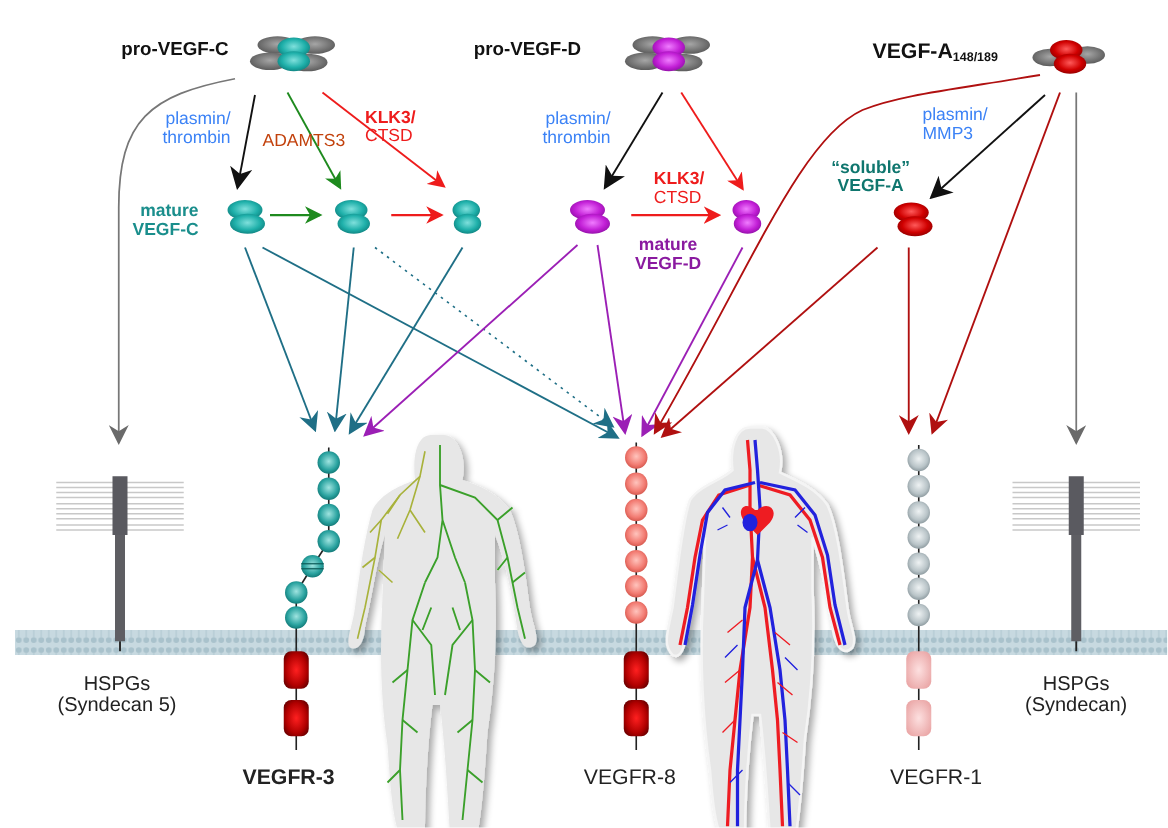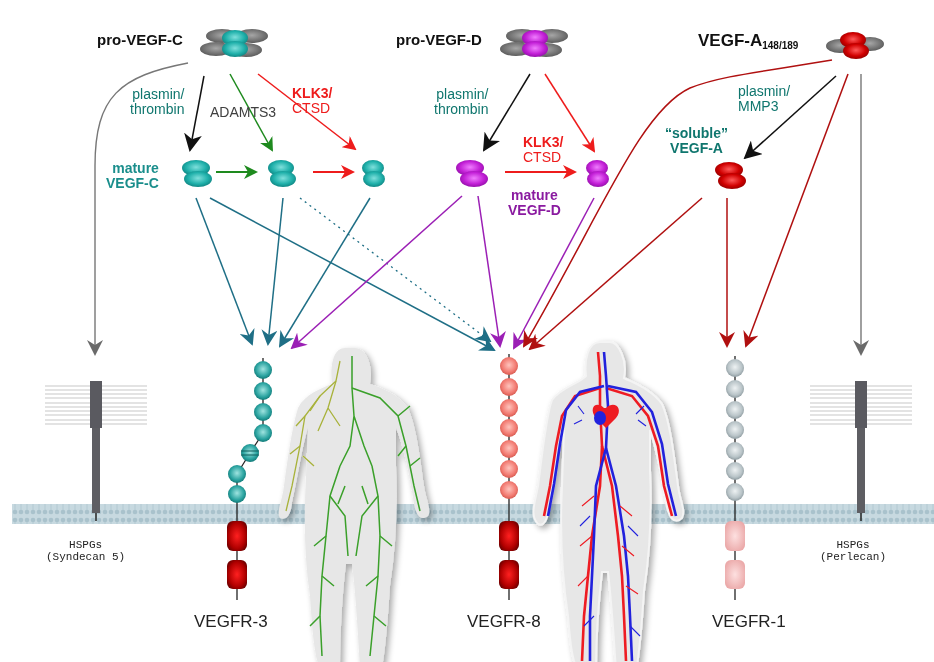--- a/index.html
+++ b/index.html
@@ -1,23 +1,23 @@
 <!DOCTYPE html>
 <html><head>
 <meta charset="utf-8">
 <style>
   html, body { margin: 0; padding: 0; background: #ffffff; }
   body { width: 934px; height: 662px; position: relative; overflow: hidden; font-family: "Liberation Sans", sans-serif; }
   #stage { position: absolute; left: 0; top: 0; width: 934px; height: 662px; margin-top: 16px; }
   .lbl { position: absolute; white-space: nowrap; line-height: 1.05; }
   .title { font-weight: bold; font-size: 15px; color: #111; }
-  .enz { font-size: 14px; text-align: right; color: #0f766e; }
+  .enz { font-size: 14px; text-align: right; color: #3b82f6; }
   .enz-c { text-align: left; }
   .rlabel { font-size: 17px; color: #222; }
-  .hspg { font-size: 11px; color: #222; text-align: center; font-family: Liberation Mono, monospace; }
+  .hspg { font-size: 16px; color: #222; text-align: center; }
   sub { font-size: 10px; vertical-align: -3px; }
 </style>
 </head>
 <body>
 
 <div id="stage">
 <svg id="svg" width="934" height="662" viewBox="0 0 934 662" xmlns="http://www.w3.org/2000/svg">
   <defs>
     <marker id="ah-black" markerWidth="10" markerHeight="10" refX="8" refY="5" orient="auto" markerUnits="userSpaceOnUse">
           <path d="M0,0 L10,5 L0,10 L3,5 z" fill="#111"></path>
@@ -316,28 +316,28 @@
         <circle cx="735" cy="435" r="9" fill="url(#g-r1)"></circle>
         <circle cx="735" cy="455" r="9" fill="url(#g-r1)"></circle>
         <circle cx="735" cy="476" r="9" fill="url(#g-r1)"></circle>
         <rect x="725" y="505" width="20" height="30" rx="6" fill="url(#g-kin-light)"></rect>
         <rect x="725" y="544" width="20" height="29" rx="6" fill="url(#g-kin-light)"></rect>
       </g>
 </svg>
 
 
 <div class="lbl title" style="left:97px; top:16px;">pro-VEGF-C</div>
-<div class="lbl title" style="left:396px; top:16px;">pro-VEGF-D</div>
+<div class="lbl title" style="left:379px; top:16px;">pro-VEGF-D</div>
 <div class="lbl title" style="left:698px; top:16px; font-size:17px;"><span>VEGF-A</span><sub>148/189</sub></div>
 
 <div class="lbl enz" style="left:130px; top:71px;">
       <div>plasmin/</div>
       <div>thrombin</div>
     </div>
-<div class="lbl enz" style="left:210px; top:89px; color:#404040;">ADAMTS3</div>
+<div class="lbl enz" style="left:210px; top:89px; color:#c2410c;">ADAMTS3</div>
 <div class="lbl enz enz-c" style="left:292px; top:70px; color:#ee1c1c;">
       <div style="font-weight:bold">KLK3/</div>
       <div>CTSD</div>
     </div>
 
 <div class="lbl enz" style="left:434px; top:71px;">
       <div>plasmin/</div>
       <div>thrombin</div>
     </div>
 <div class="lbl enz enz-c" style="left:523px; top:119px; color:#ee1c1c;">
@@ -362,19 +362,19 @@
       <div>“soluble”</div>
       <div>VEGF-A</div>
     </div>
 
 <div class="lbl hspg" style="left:46px; top:524px;">
       <div>HSPGs</div>
       <div>(Syndecan 5)</div>
     </div>
 <div class="lbl hspg" style="left:820px; top:524px;">
       <div>HSPGs</div>
-      <div>(Perlecan)</div>
-    </div>
-
-<div class="lbl rlabel" style="left:194px; top:597px;">VEGFR-3</div>
+      <div>(Syndecan)</div>
+    </div>
+
+<div class="lbl rlabel" style="left:194px; top:597px;font-weight:bold;">VEGFR-3</div>
 <div class="lbl rlabel" style="left:467px; top:597px;">VEGFR-8</div>
 <div class="lbl rlabel" style="left:712px; top:597px;">VEGFR-1</div>
 </div>
 
 </body></html>

